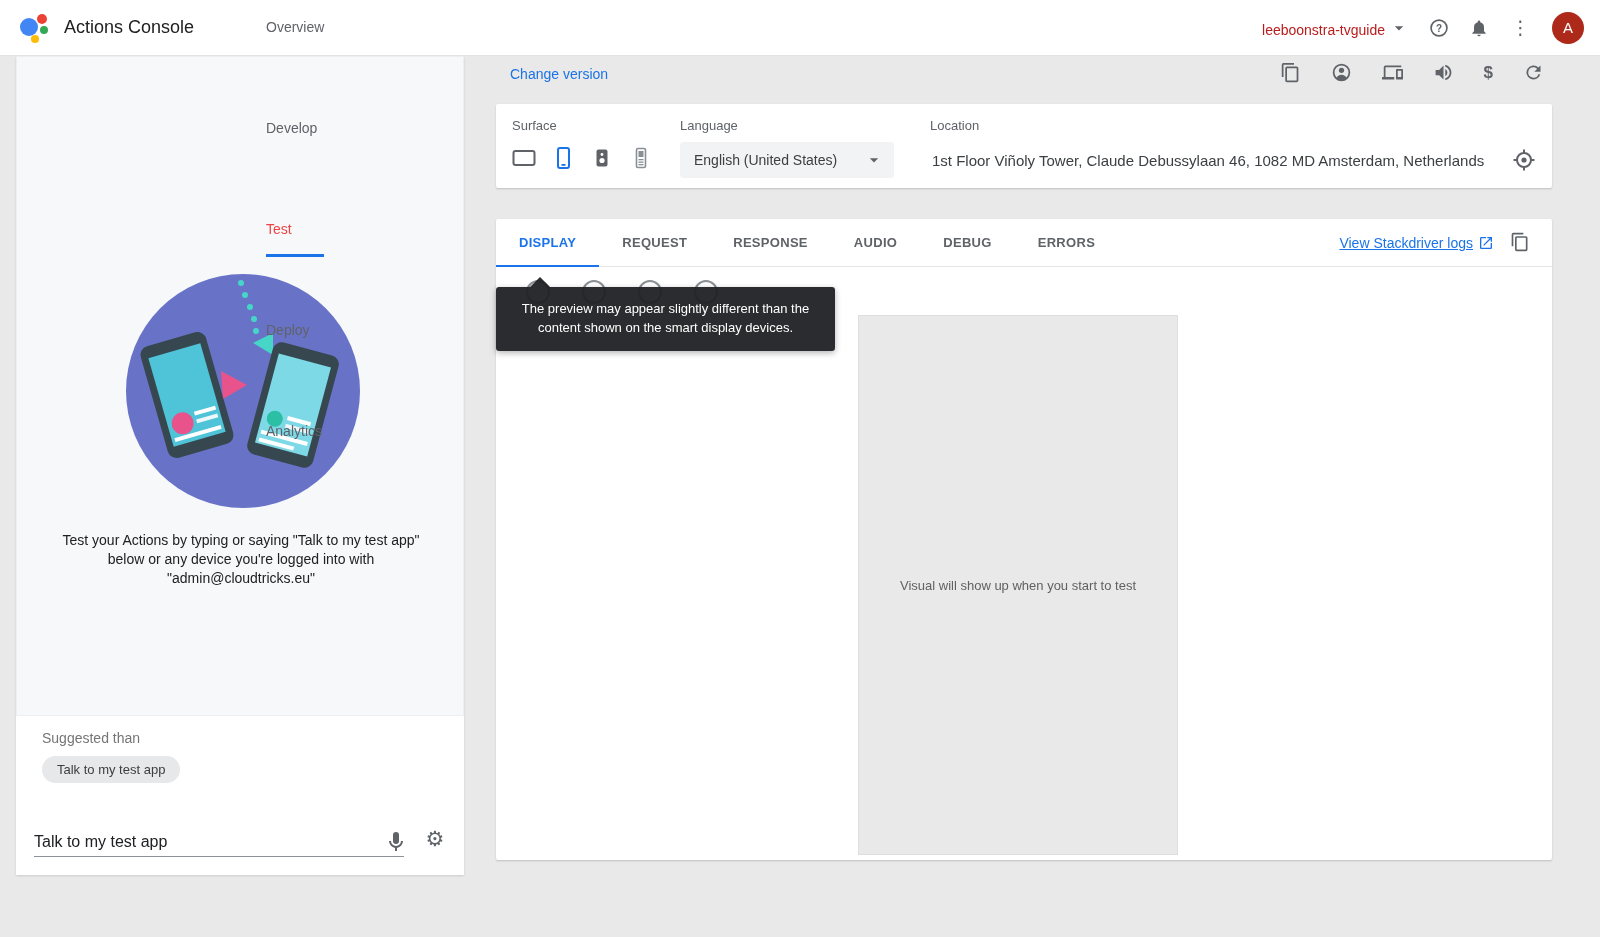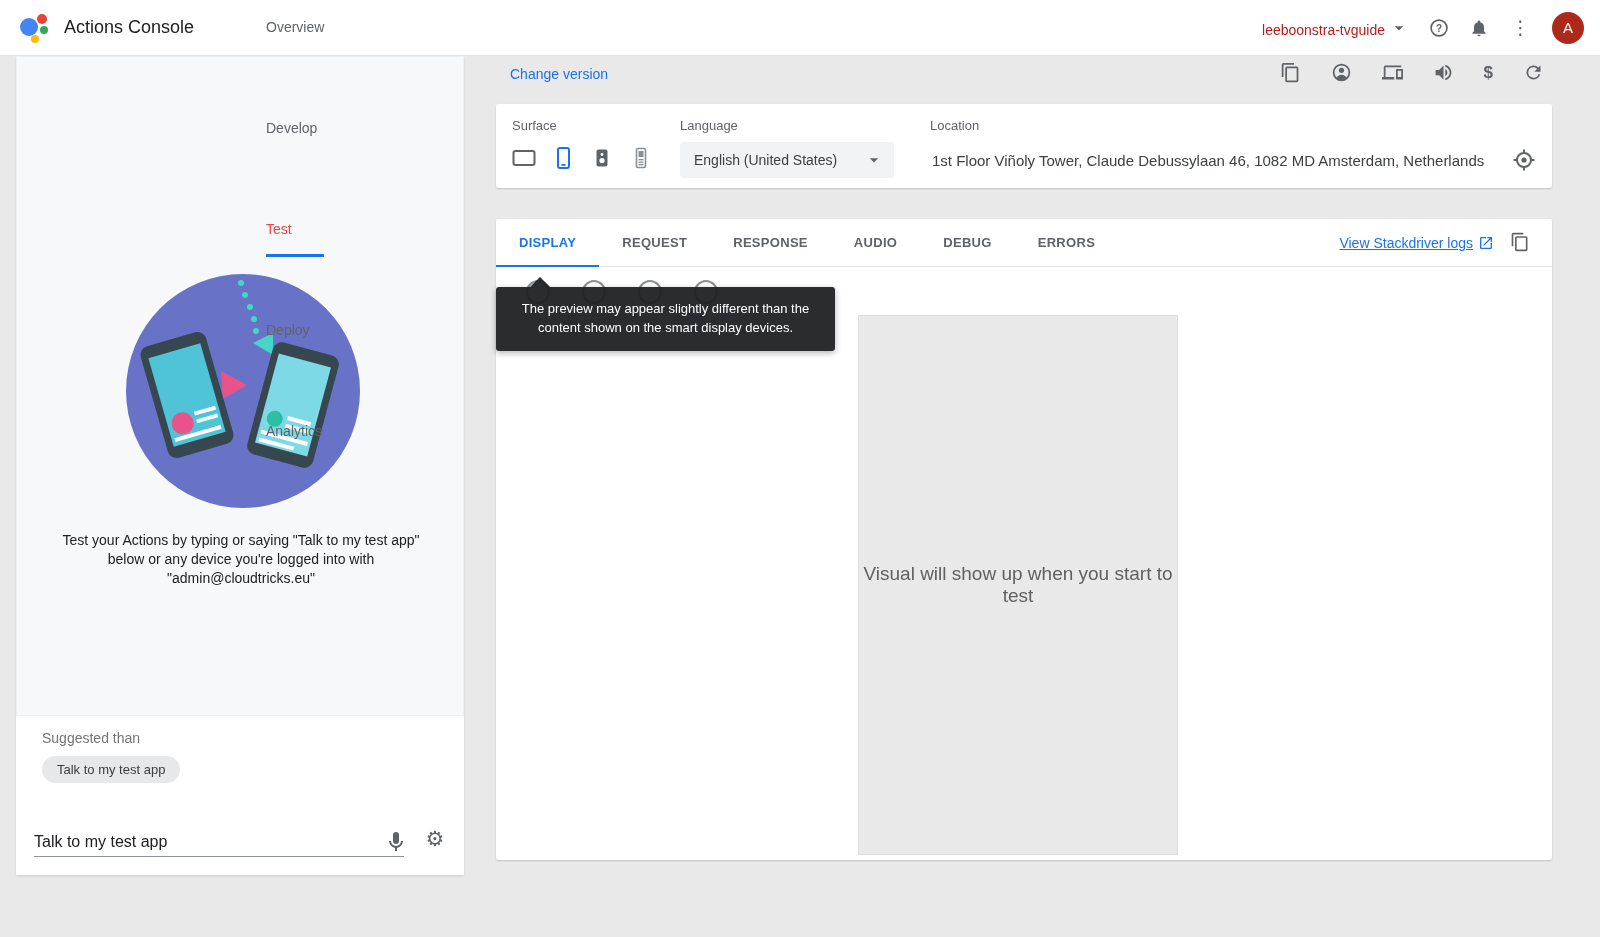--- a/index.html
+++ b/index.html
@@ -75,21 +75,21 @@
   .mini-icons{position:absolute;left:30px;top:61px;display:flex;gap:32px;z-index:1;}
   .mini-circle{width:24px;height:24px;border:2px solid #8a8f94;border-radius:50%;box-sizing:border-box;}
   .tooltip{position:absolute;left:0px;top:68px;width:339px;box-sizing:border-box;background:rgba(32,33,36,.95);
     border-radius:3px;padding:13px 18px;z-index:2;box-shadow:0 2px 6px rgba(0,0,0,.3);}
   .tooltip-arrow{position:absolute;left:34px;top:58px;width:0;height:0;z-index:3;
     border-left:10px solid transparent;border-right:10px solid transparent;border-bottom:10px solid rgba(32,33,36,.95);}
   .tooltip-text{color:#fff;font-size:13px;line-height:1.45;text-align:center;}
   
   .preview-box{position:absolute;left:362px;top:96px;width:320px;height:540px;background:#e9e9e9;
     border:1px solid #dedede;box-sizing:border-box;display:flex;align-items:center;justify-content:center;}
-  .preview-text{font-size:19px;color:#616161;text-align:center;}
+  .preview-text{font-size:13px;color:#616161;text-align:center;}
 </style>
 </head>
 <body>
 
 <div class="header">
   <svg class="logo" viewBox="0 0 34 34">
     <circle cx="13" cy="16" r="9" fill="#4285f4"></circle>
     <circle cx="26" cy="8" r="5" fill="#ea4335"></circle>
     <circle cx="28" cy="19" r="4" fill="#34a853"></circle>
     <circle cx="19" cy="28" r="4" fill="#fbbc05"></circle>

